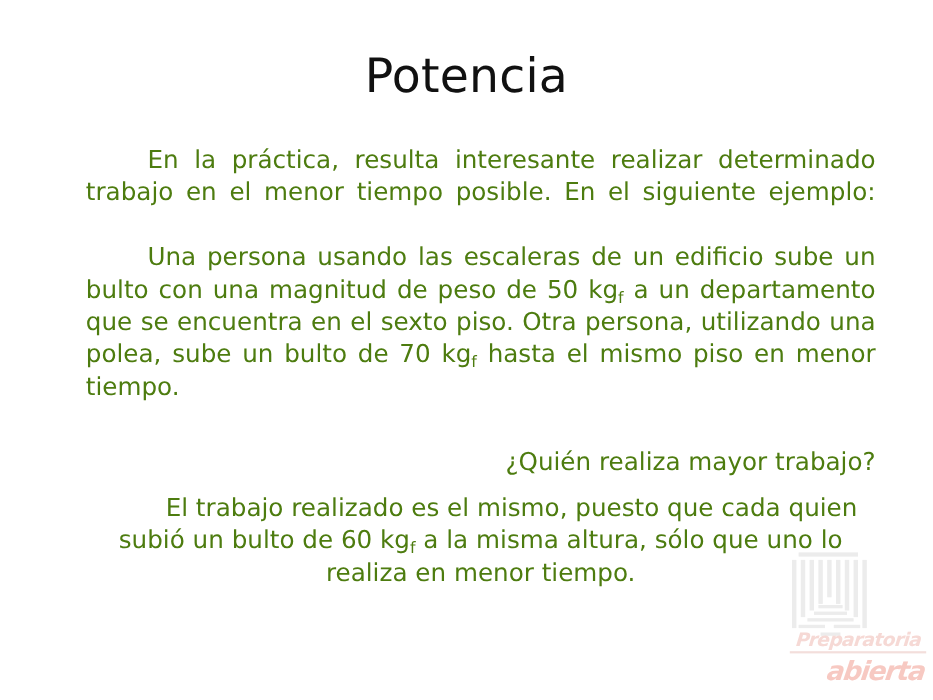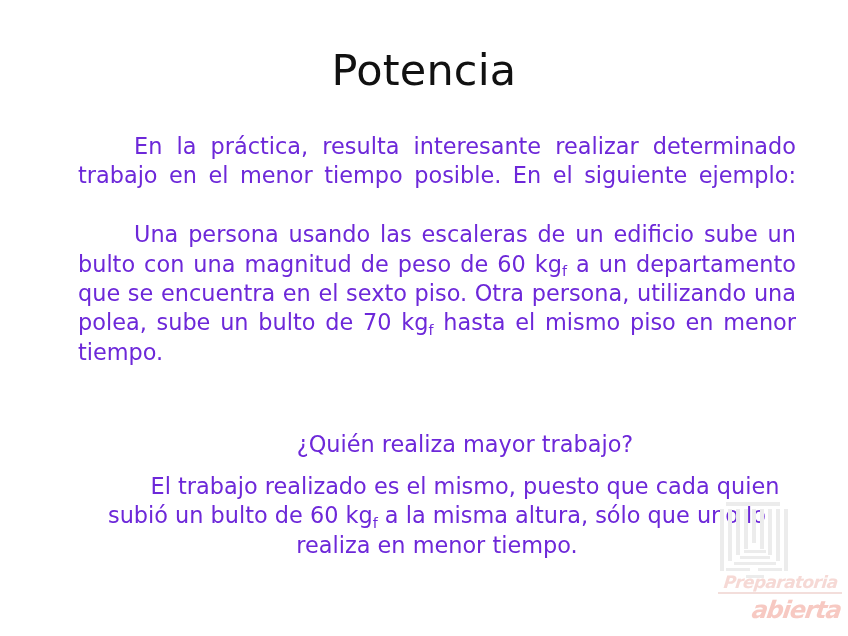--- a/index.html
+++ b/index.html
@@ -32,21 +32,21 @@
     font-weight: 400;
     color: #111111;
     letter-spacing: 0.2px;
   }
 
   #body-block {
     position: absolute;
     top: 132px;
     left: 78px;
     width: 718px;
-    color: #6d28d9;
+    color: #4d7c0f;
     font-size: 22.4px;
     line-height: 29.4px;
   }
 
   .para {
     margin: 0;
     text-align: justify;
     text-justify: inter-word;
     text-indent: 56px;
   }
@@ -56,23 +56,23 @@
 
   
   .para::after {
     content: "";
     display: inline-block;
     width: 100%;
   }
   .para.noexpand::after { content: none; }
 
   .q-para {
-    margin: 33px 0 13px 0;
+    margin: 9px 0 13px 0;
     text-indent: 56px;
-    text-align: center;
+    text-align: right;
   }
 
   sub {
     font-size: 0.64em;
     vertical-align: baseline;
     position: relative;
     top: 0.30em;
     line-height: 0;
   }
 
@@ -138,21 +138,21 @@
 <body>
 
 <div id="slide">
 
   <div id="slide-title">Potencia</div>
 
   <div id="body-block">
 
     <p class="para"><span>En la práctica, resulta interesante realizar determinado trabajo en el menor tiempo posible. En el siguiente ejemplo:</span></p>
 
-    <p class="para"><span>Una persona usando las escaleras de un edificio sube un bulto con una magnitud de peso de 60 kg</span><sub>f</sub><span> a un departamento que se encuentra en el sexto piso. Otra persona, utilizando una polea, sube un bulto de 70 kg</span><sub>f</sub><span> hasta el mismo piso en menor tiempo.</span></p>
+    <p class="para"><span>Una persona usando las escaleras de un edificio sube un bulto con una magnitud de peso de 50 kg</span><sub>f</sub><span> a un departamento que se encuentra en el sexto piso. Otra persona, utilizando una polea, sube un bulto de 70 kg</span><sub>f</sub><span> hasta el mismo piso en menor tiempo.</span></p>
 
     <p class="q-para"><span>¿Quién realiza mayor trabajo?</span></p>
 
     <p class="para noexpand"><span>El trabajo realizado es el mismo, puesto que cada quien subió un bulto de 60 kg</span><sub>f</sub><span> a la misma altura,  sólo que uno lo realiza en menor tiempo.</span></p>
 
   </div>
 
   <div id="logo">
 
     <svg id="logo-mark" viewBox="0 0 74 78">

